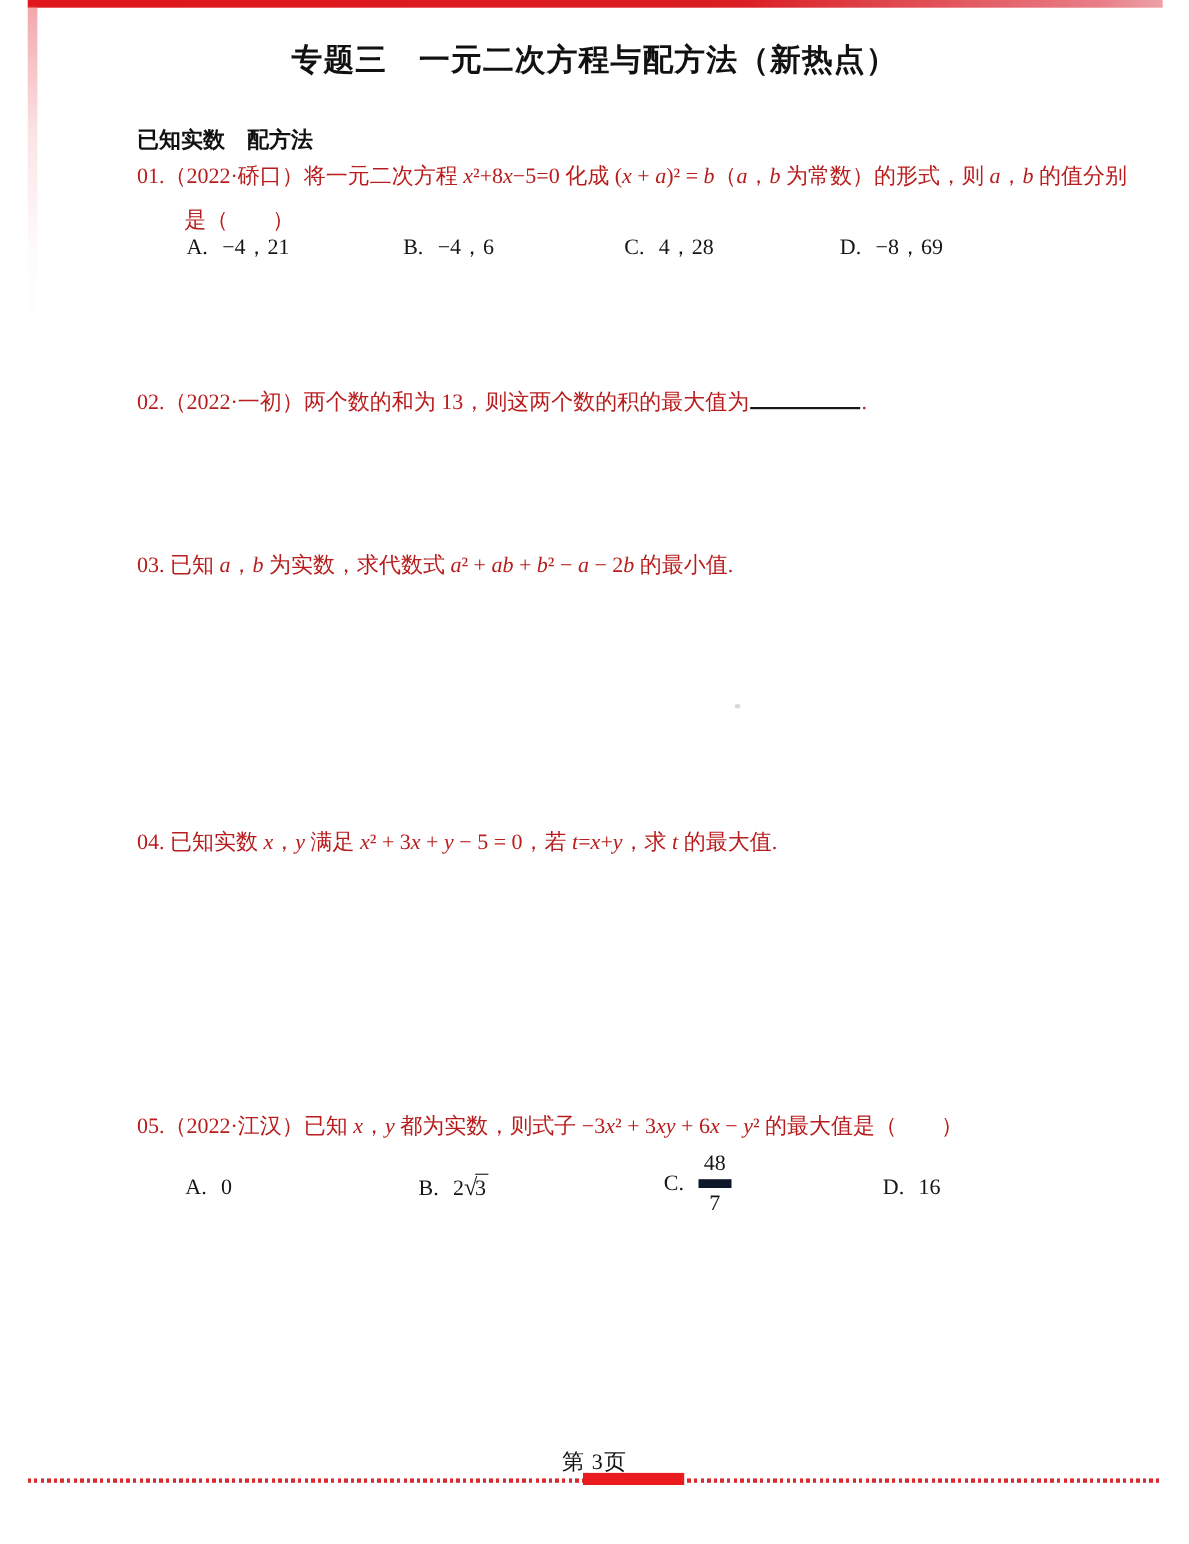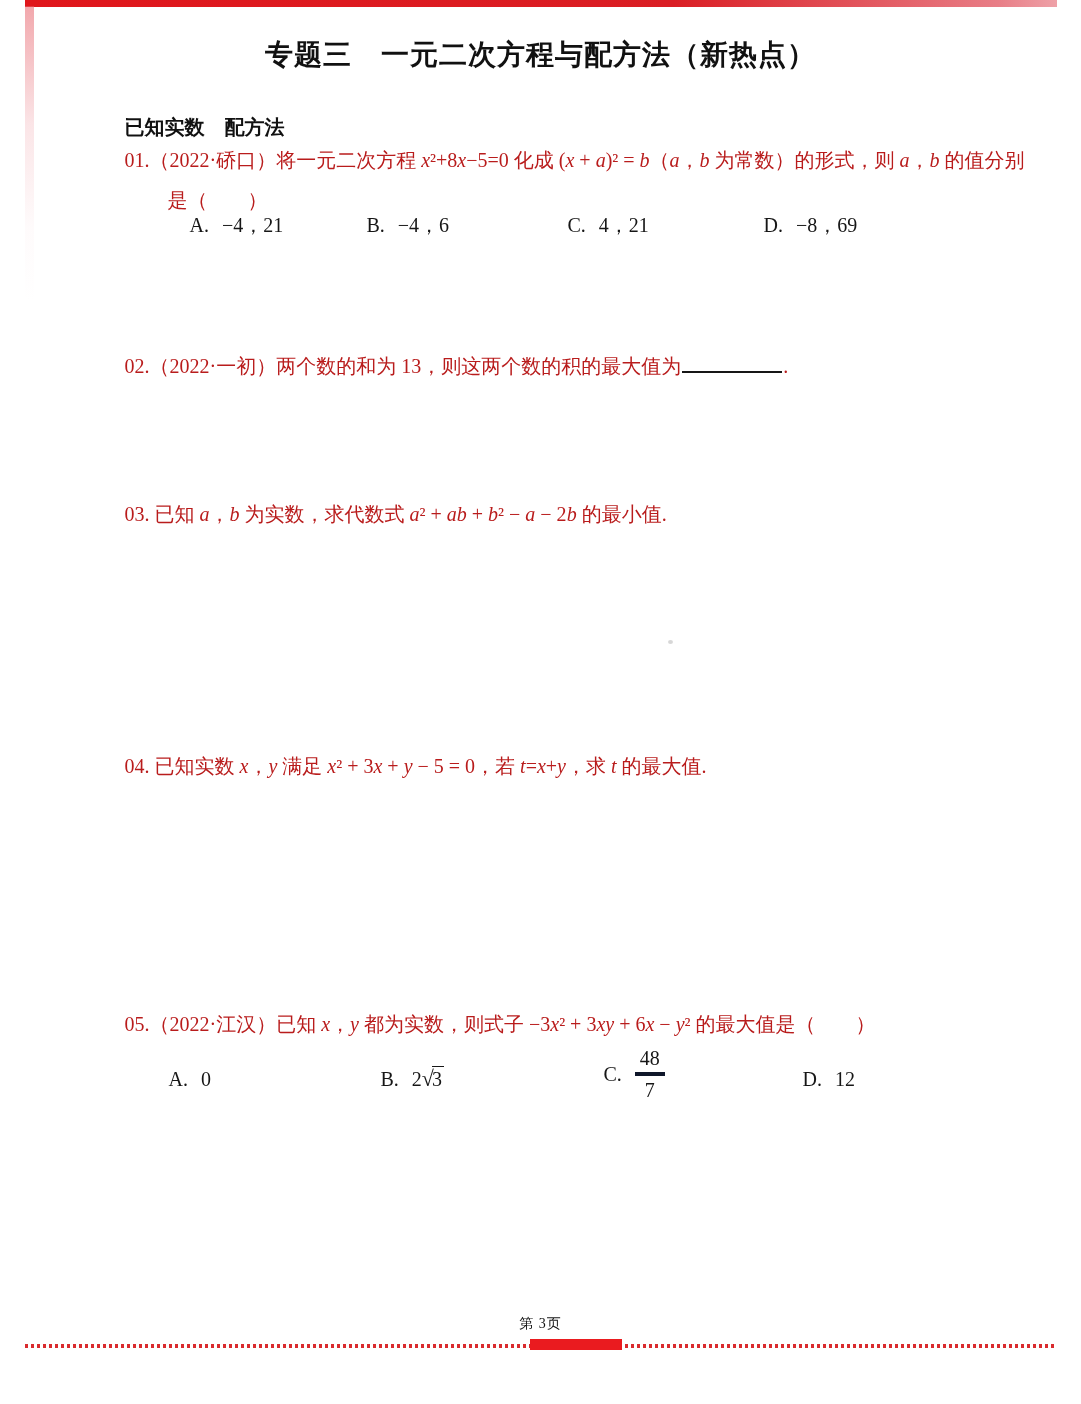--- a/index.html
+++ b/index.html
@@ -52,43 +52,43 @@
     display:inline-block; width:100px; height:0.85em;
     border-bottom:2px solid #161616; margin:0 1px;
   }
   
   .opt {
     position:absolute; font-size:20px; line-height:26px; white-space:nowrap;
     color:#161616; font-family:"Liberation Serif", serif;
   }
   .opt .opt-value { margin-left:13px; }
   .row1 { top:212px; }
-  .o1a { left:145px;margin-left:20px; } .o1b { left:342px; } .o1c { left:543px; } .o1d { left:739px; }
+  .o1a { left:145px; } .o1b { left:342px; } .o1c { left:543px; } .o1d { left:739px; }
   .row2 { top:1066px; }
   .o2a { left:144px; } .o2b { left:356px; } .o2d { left:778px; }
   .o2c { left:579px; top:1046px; display:flex; align-items:center; }
   
   .sqrt-sign { font-size:22px; }
   .radicand { border-top:1.6px solid #161616; padding:1px 2px 0 0; margin-left:-2px; }
   
   .frac {
     display:inline-flex; flex-direction:column; align-items:center;
     margin-left:13px; font-size:20px; line-height:24px;
   }
-  .frac-num { border-bottom:4px solid #0f172a; padding:0 5px 2px; }
+  .frac-num { border-bottom:8px solid #0f172a; padding:0 5px 2px; }
   .frac-den { padding-top:2px; }
   
   .artifact-dot {
     position:absolute; left:643px; top:640px; width:5px; height:4px;
     background:#c9c9c9; border-radius:50%; opacity:0.75;
   }
   
   .page-number {
     position:absolute; left:0; top:1315px; width:100%; text-align:center;
-    font-size:14px; color:#111; letter-spacing:1px;
+    font-size:20px; color:#111; letter-spacing:1px;
   }
   .footer-dotted {
     position:absolute; left:0; top:1344px; width:1081px; height:4px;
     background:repeating-linear-gradient(90deg,#d92b2e 0 3px,rgba(255,255,255,0) 3px 6px);
   }
   .footer-bar {
     position:absolute; left:505px; top:1339px; width:92px; height:11px;
     background:#ea1b1f; z-index:2;
   }
 </style>
@@ -108,21 +108,21 @@
   <div class="q-line q1-l1"><span class="seg-p">01.（2022·硚口）将一元二次方程 </span><span class="seg-i">x</span><span class="seg-r">²+8</span><span class="seg-i">x</span><span class="seg-r">−5=0</span><span class="seg-p"> 化成 </span><span class="seg-r">(</span><span class="seg-i">x</span><span class="seg-r"> + </span><span class="seg-i">a</span><span class="seg-r">)² = </span><span class="seg-i">b</span><span class="seg-p">（</span><span class="seg-i">a</span><span class="seg-p">，</span><span class="seg-i">b</span><span class="seg-p"> 为常数）的形式，则 </span><span class="seg-i">a</span><span class="seg-p">，</span><span class="seg-i">b</span><span class="seg-p"> 的值分别</span></div>
   <div class="q-line q1-l2">是（　　）</div>
 
   <div class="opt row1 o1a">
     <span class="opt-label">A.</span><span class="opt-value">−4，21</span>
   </div>
   <div class="opt row1 o1b">
     <span class="opt-label">B.</span><span class="opt-value">−4，6</span>
   </div>
   <div class="opt row1 o1c">
-    <span class="opt-label">C.</span><span class="opt-value">4，21</span>
+    <span class="opt-label">C.</span><span class="opt-value">4，28</span>
   </div>
   <div class="opt row1 o1d">
     <span class="opt-label">D.</span><span class="opt-value">−8，69</span>
   </div>
 
 
   <div class="q-line q2"><span class="seg-p">02.（2022·一初）两个数的和为 </span><span class="seg-r">13</span><span class="seg-p">，则这两个数的积的最大值为</span><span class="seg-blank"></span><span class="seg-p">.</span></div>
   <div class="q-line q3"><span class="seg-p">03. 已知 </span><span class="seg-i">a</span><span class="seg-p">，</span><span class="seg-i">b</span><span class="seg-p"> 为实数，求代数式 </span><span class="seg-i">a</span><span class="seg-r">² + </span><span class="seg-i">ab</span><span class="seg-r"> + </span><span class="seg-i">b</span><span class="seg-r">² − </span><span class="seg-i">a</span><span class="seg-r"> − 2</span><span class="seg-i">b</span><span class="seg-p"> 的最小值.</span></div>
   <div class="q-line q4"><span class="seg-p">04. 已知实数 </span><span class="seg-i">x</span><span class="seg-p">，</span><span class="seg-i">y</span><span class="seg-p"> 满足 </span><span class="seg-i">x</span><span class="seg-r">² + 3</span><span class="seg-i">x</span><span class="seg-r"> + </span><span class="seg-i">y</span><span class="seg-r"> − 5 = 0</span><span class="seg-p">，若 </span><span class="seg-i">t</span><span class="seg-r">=</span><span class="seg-i">x</span><span class="seg-r">+</span><span class="seg-i">y</span><span class="seg-p">，求 </span><span class="seg-i">t</span><span class="seg-p"> 的最大值.</span></div>
   <div class="q-line q5"><span class="seg-p">05.（2022·江汉）已知 </span><span class="seg-i">x</span><span class="seg-p">，</span><span class="seg-i">y</span><span class="seg-p"> 都为实数，则式子 </span><span class="seg-r">−3</span><span class="seg-i">x</span><span class="seg-r">² + 3</span><span class="seg-i">xy</span><span class="seg-r"> + 6</span><span class="seg-i">x</span><span class="seg-r"> − </span><span class="seg-i">y</span><span class="seg-r">²</span><span class="seg-p"> 的最大值是（　　）</span></div>
@@ -134,21 +134,21 @@
     <span class="opt-label">B.</span><span class="opt-value"><span class="seg-r">2</span><span class="sqrt-sign">√</span><span class="radicand">3</span></span>
   </div>
   <div class="opt o2c">
     <span class="opt-label">C.</span>
     <span class="frac">
       <span class="frac-num">48</span>
       <span class="frac-den">7</span>
     </span>
   </div>
   <div class="opt row2 o2d">
-    <span class="opt-label">D.</span><span class="opt-value">12</span>
+    <span class="opt-label">D.</span><span class="opt-value">16</span>
   </div>
 
   <div class="artifact-dot"></div>
 
   <div class="page-number">第 3页</div>
   <div class="footer-dotted"></div>
   <div class="footer-bar"></div>
 
 </div>
 

